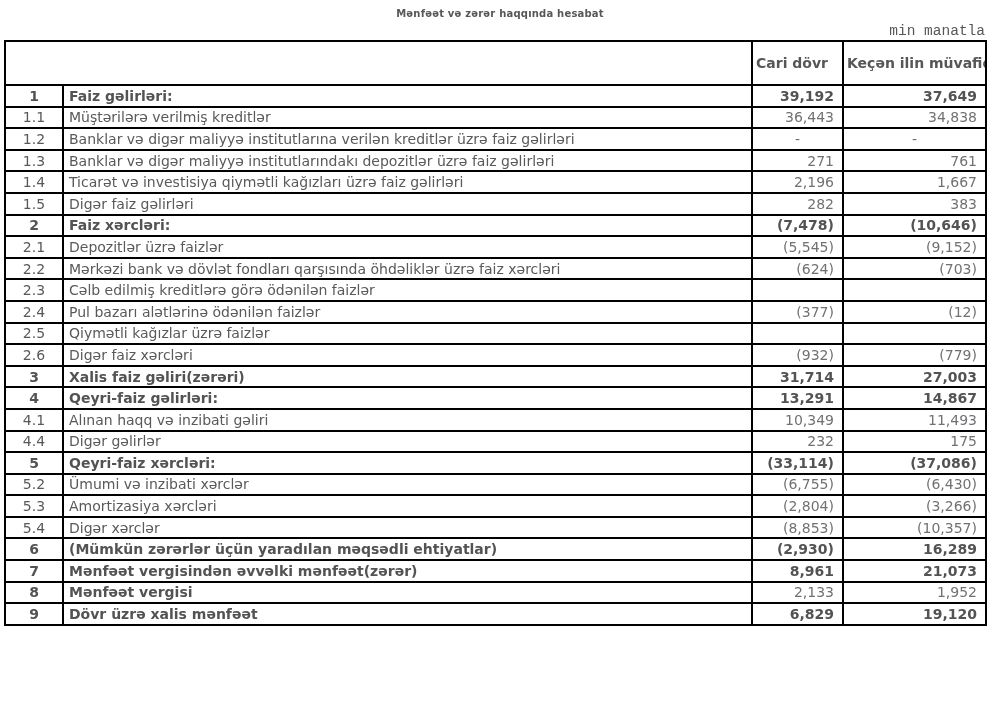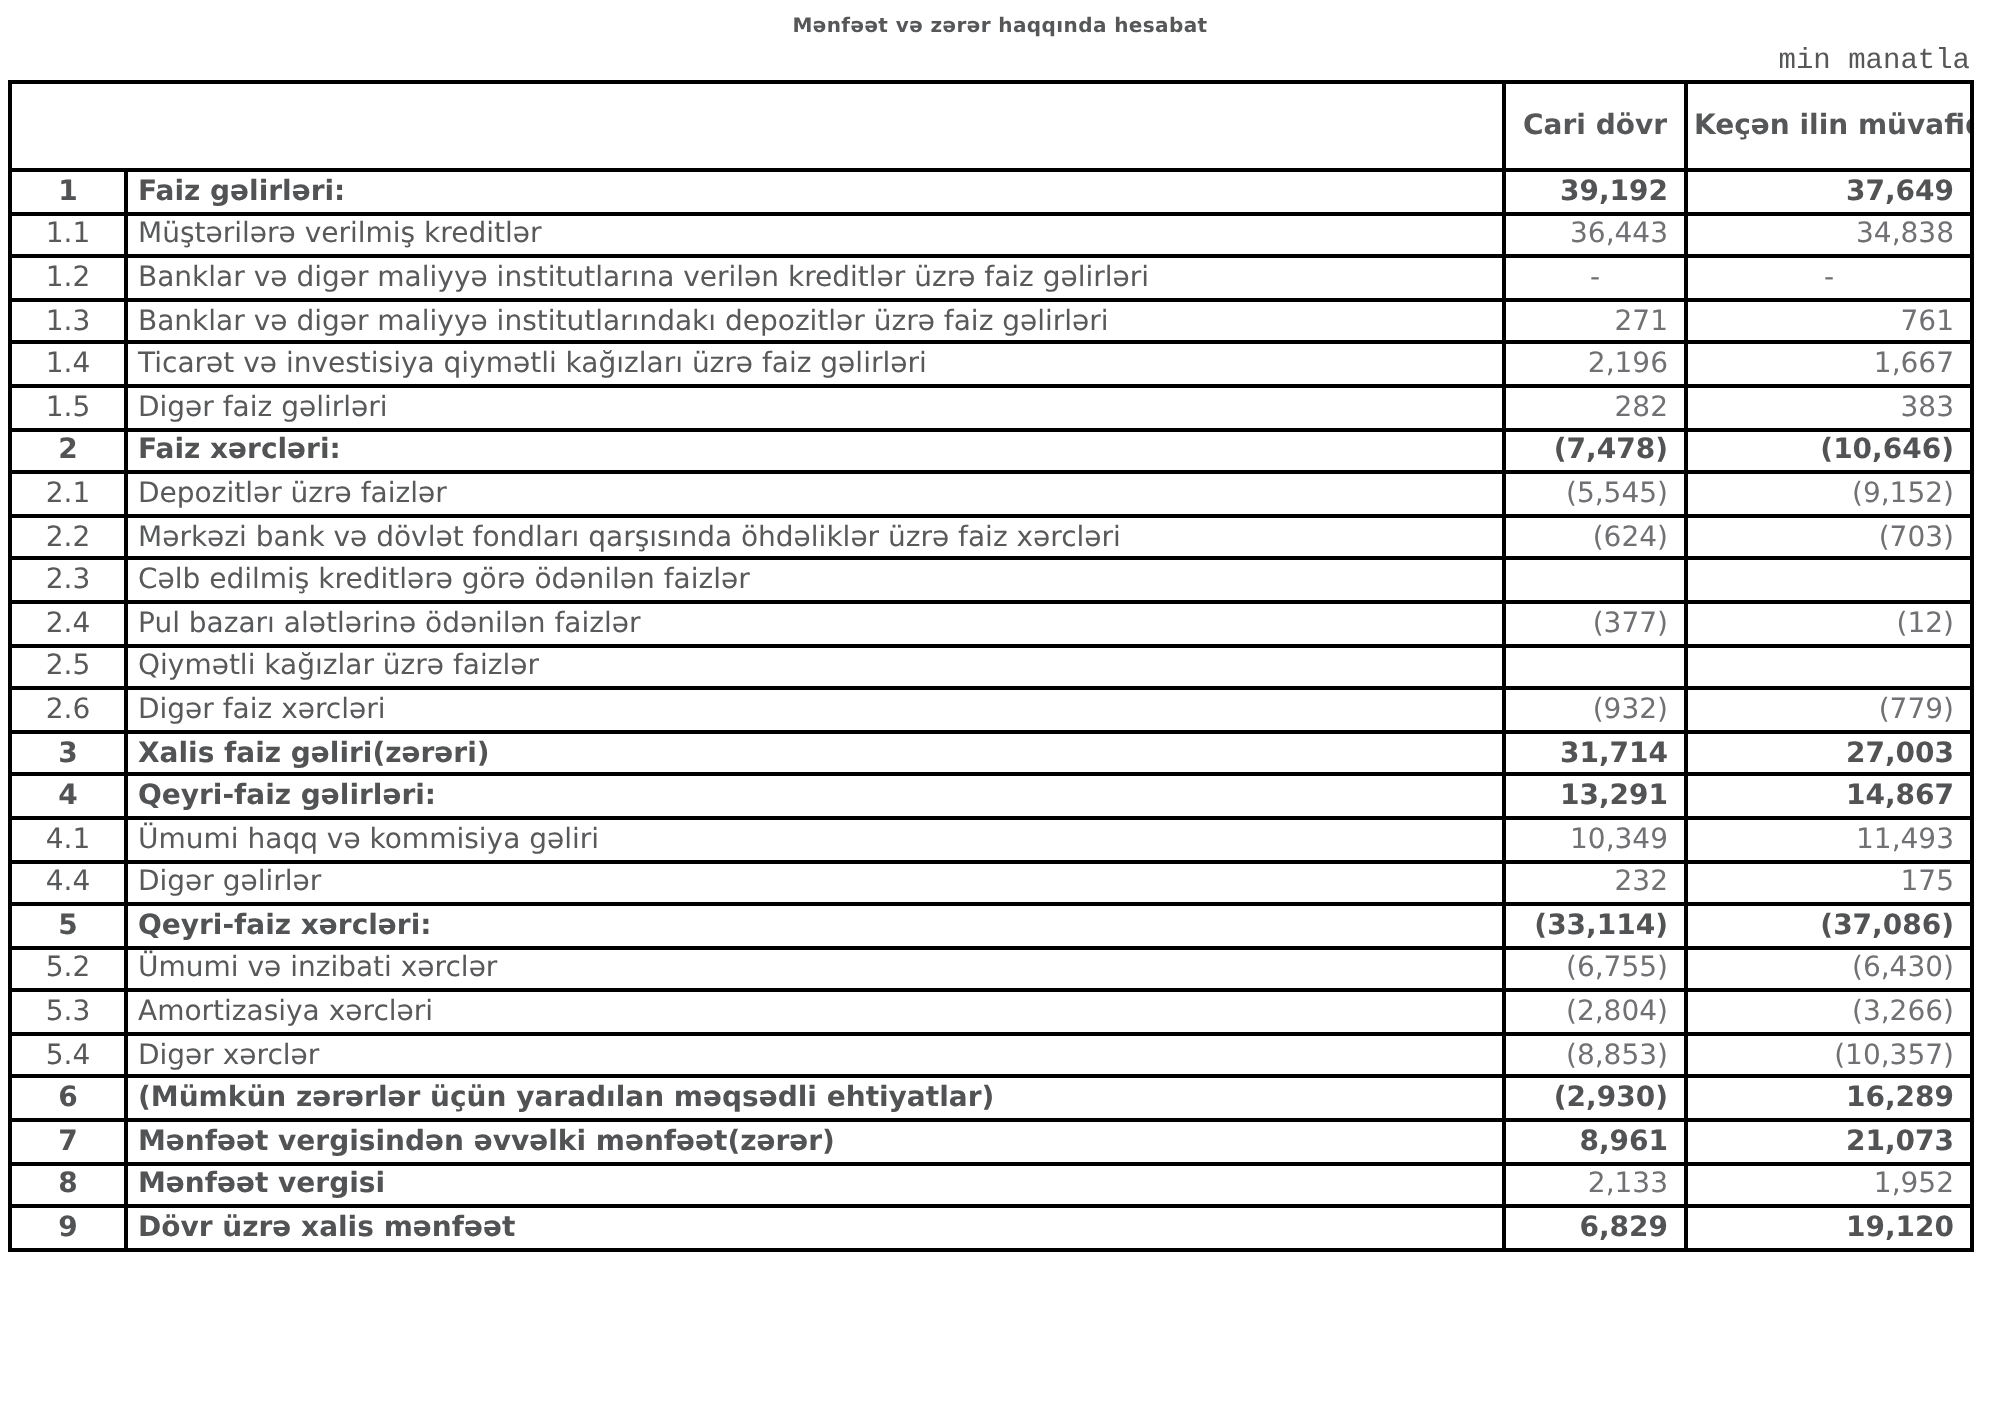--- a/index.html
+++ b/index.html
@@ -37,21 +37,21 @@
   }
   table.report th,
   table.report td {
     border: 2px solid #000000;
     overflow: hidden;
     white-space: nowrap;
   }
   th.h-col {
     font-size: 14px;
     font-weight: bold;
-    text-align: center;
+    text-align: left;
     vertical-align: middle;
     height: 42px;
     line-height: 1.3;
     padding: 0 3px;
     white-space: normal;
     color: #565759;
   }
   th.h-empty {
     background: #ffffff;
   }
@@ -192,21 +192,21 @@
           <td class="c-val bold">27,003</td>
         </tr>
         <tr>
           <td class="c-num bold">4</td>
           <td class="c-label bold">Qeyri-faiz gəlirləri:</td>
           <td class="c-val bold">13,291</td>
           <td class="c-val bold">14,867</td>
         </tr>
         <tr>
           <td class="c-num">4.1</td>
-          <td class="c-label">Ümumi haqq və kommisiya gəliri</td>
+          <td class="c-label">Alınan haqq və inzibati gəliri</td>
           <td class="c-val">10,349</td>
           <td class="c-val">11,493</td>
         </tr>
         <tr>
           <td class="c-num">4.4</td>
           <td class="c-label">Digər gəlirlər</td>
           <td class="c-val">232</td>
           <td class="c-val">175</td>
         </tr>
         <tr>

